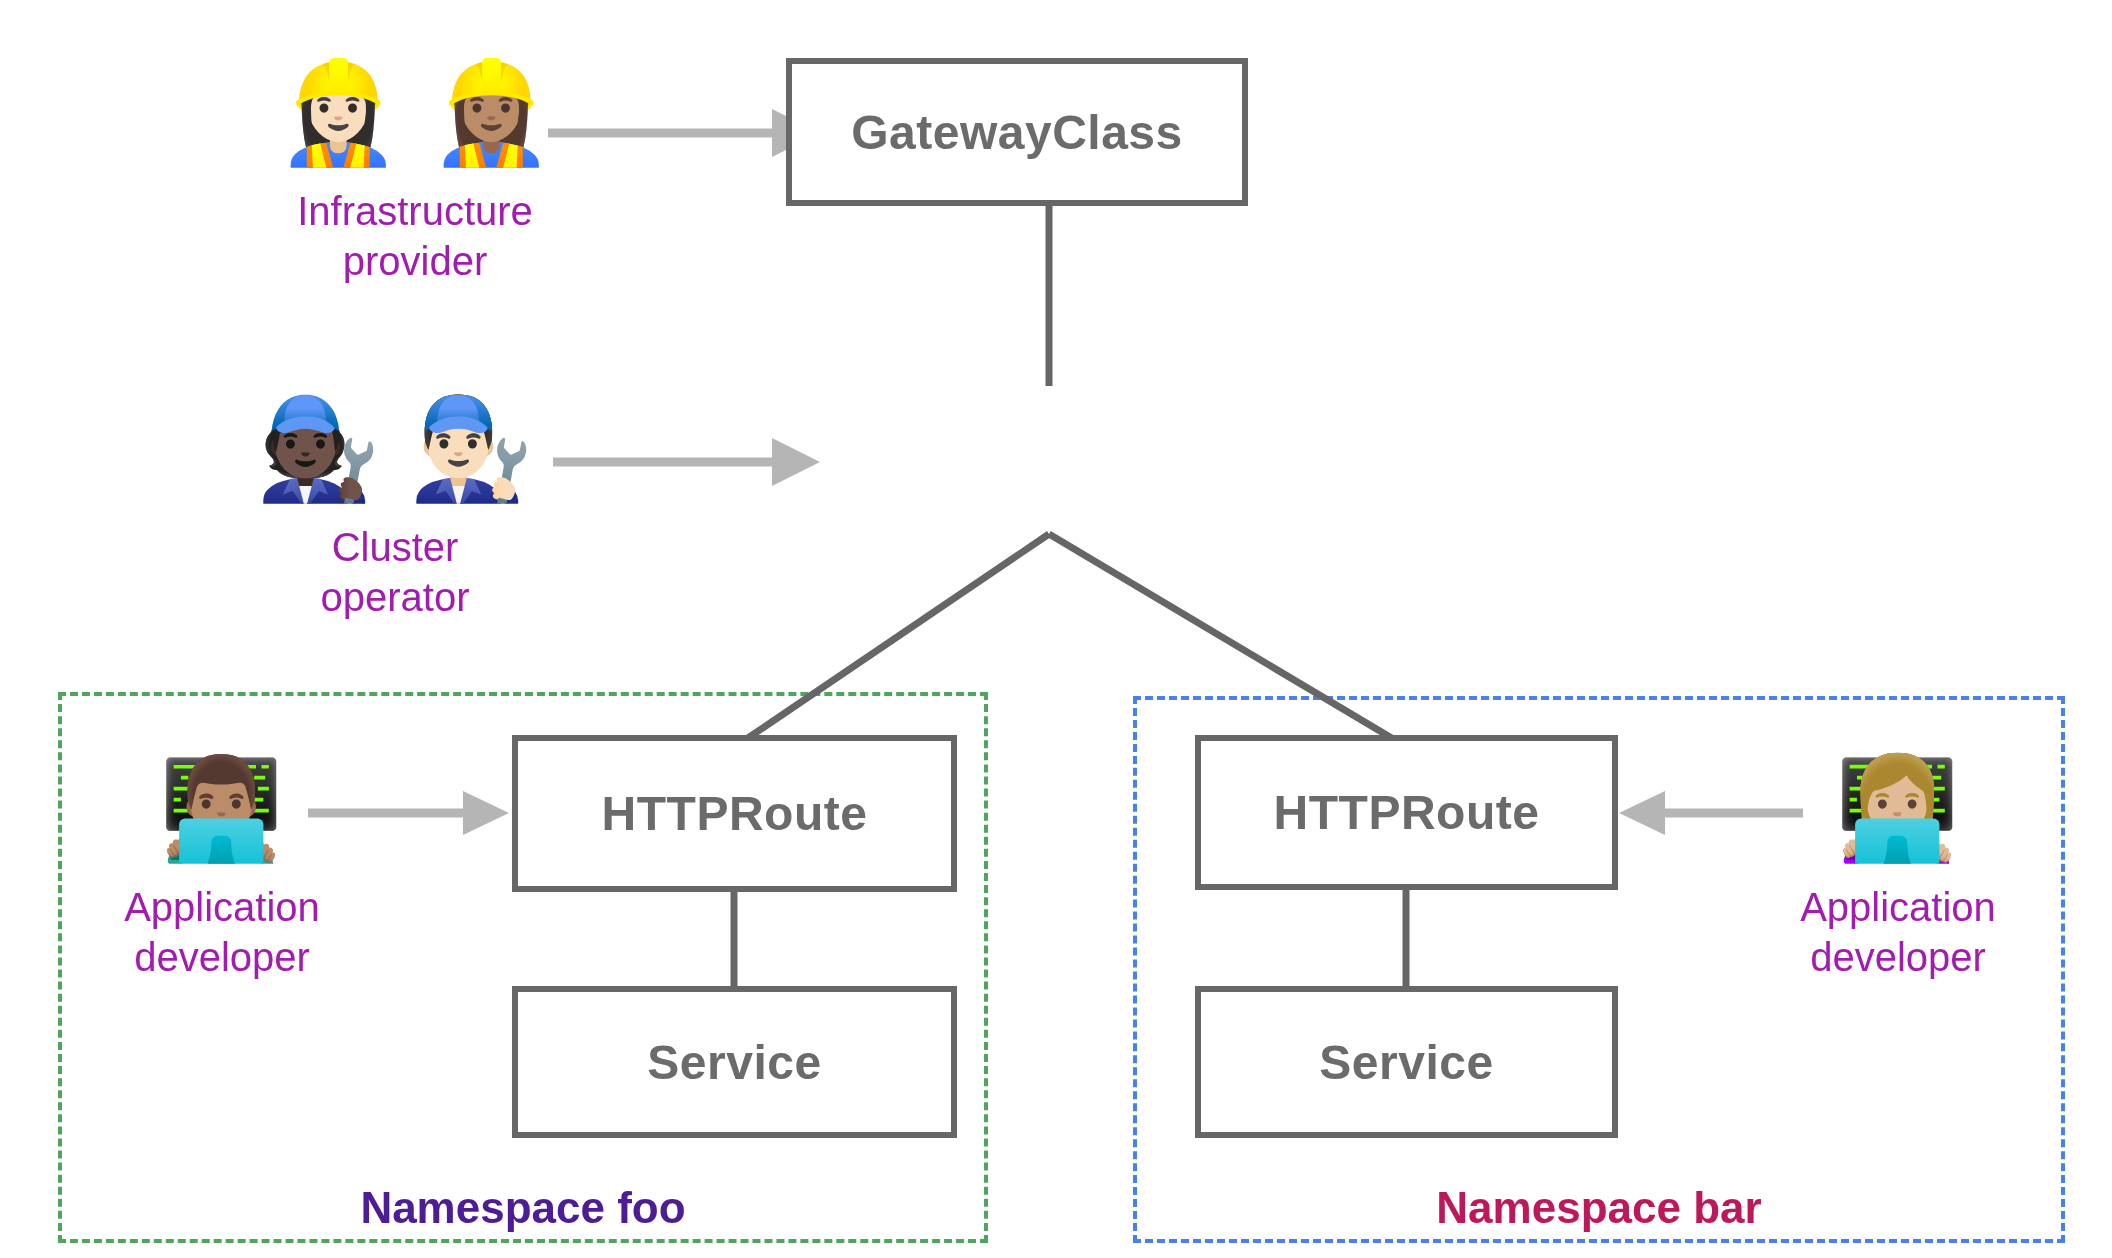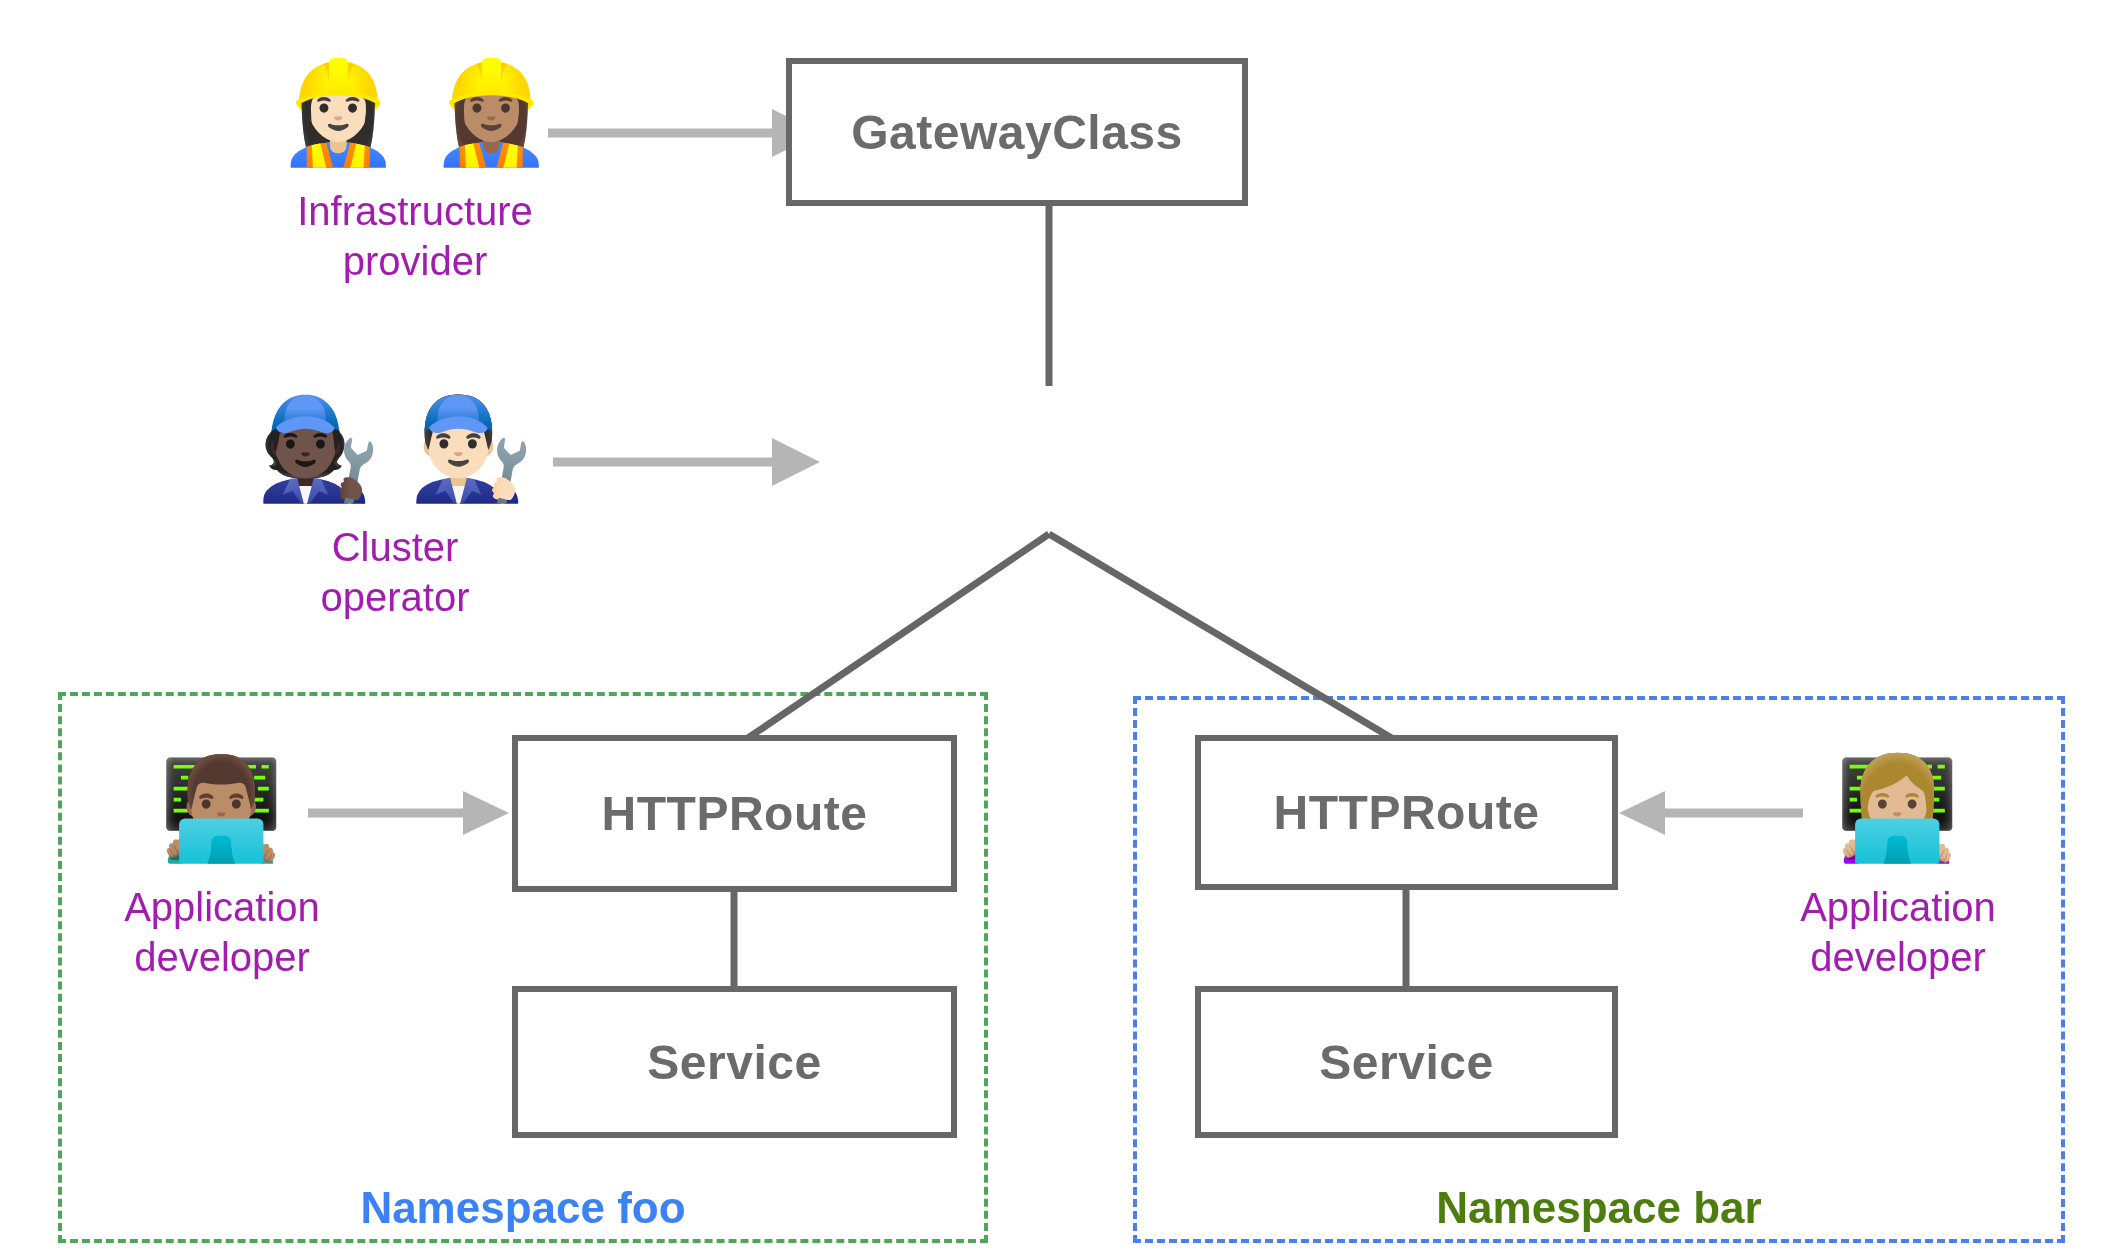--- a/index.html
+++ b/index.html
@@ -34,22 +34,22 @@
   
   .namespace{
     position:absolute;z-index:0;box-sizing:border-box;
   }
   #ns-foo{left:58px;top:692px;width:930px;height:551px;border:4px dashed #4fa55b;}
   #ns-bar{left:1133px;top:696px;width:932px;height:547px;border:4px dashed #4a80ec;}
   .ns-label{
     position:absolute;left:0;bottom:6px;width:100%;
     text-align:center;font-size:44px;font-weight:bold;
   }
-  #ns-foo .ns-label{color:#3b82f6;}
-  #ns-bar .ns-label{color:#4d7c0f;}
+  #ns-foo .ns-label{color:#4c1d95;}
+  #ns-bar .ns-label{color:#be185d;}
 
   
   .persona{
     position:absolute;z-index:2;text-align:center;
   }
   .persona .emoji{
     font-size:100px;line-height:1.2;white-space:nowrap;
   }
   .persona .plabel{
     margin-top:14px;font-size:40px;line-height:50px;color:#a21caf;

